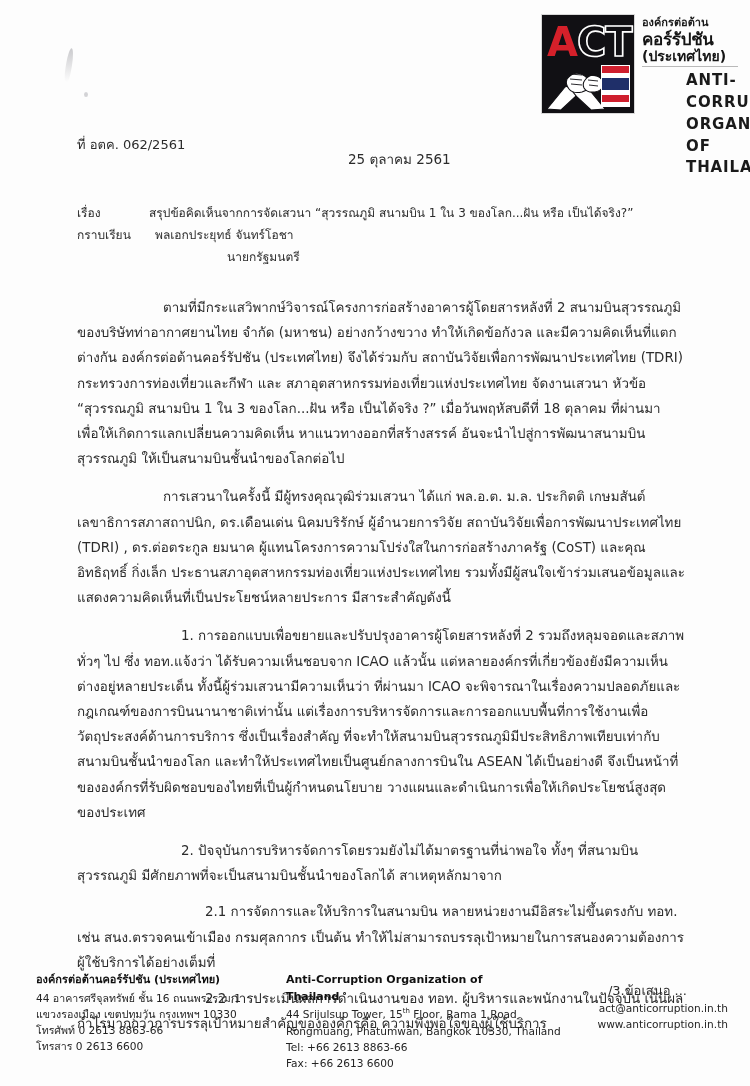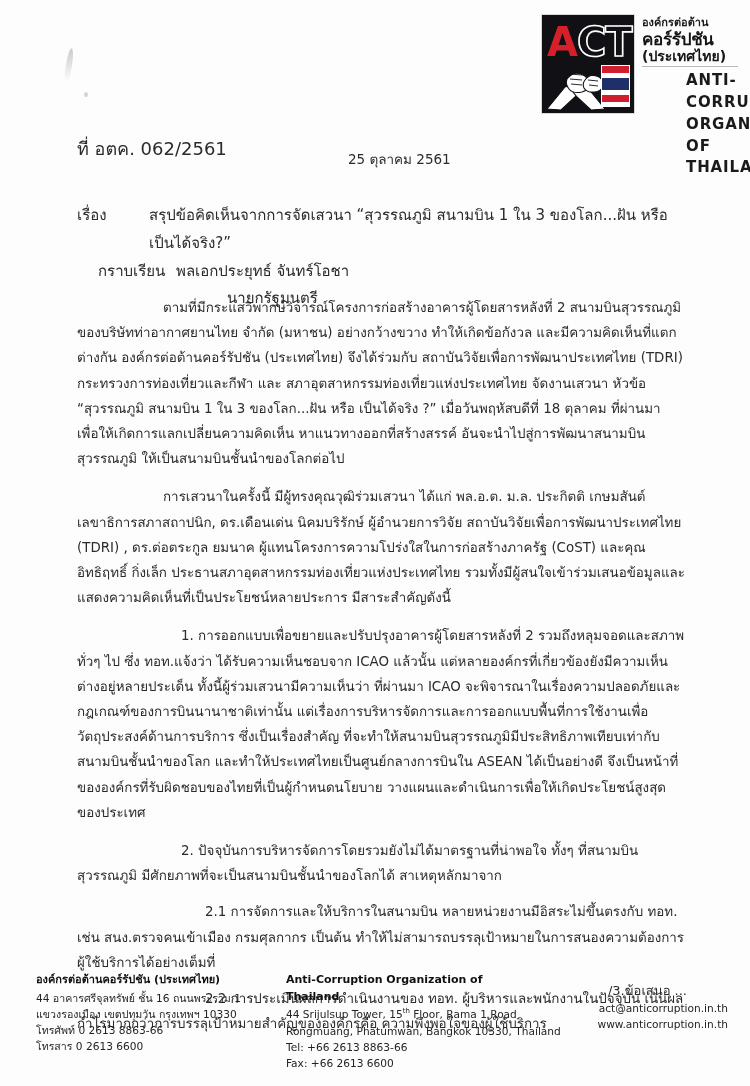--- a/index.html
+++ b/index.html
@@ -138,45 +138,45 @@
     letter-spacing: 0.9px;
     line-height: 1.45;
     margin-left: 44px;
   }
 
   
   .doc-ref {
     position: absolute;
     left: 77px;
     top: 134px;
-    font-size: 18px;
+    font-size: 13px;
   }
   .doc-date {
     position: absolute;
     left: 348px;
     top: 148px;
     font-size: 13.5px;
   }
 
   .field-block {
     position: absolute;
     left: 77px;
     top: 202px;
     width: 610px;
-    font-size: 15px;
+    font-size: 12px;
   }
   .field-row {
     display: flex;
     line-height: 1.85;
   }
   .field-label {
     width: 72px;
     flex: none;
   }
-  .field-label.wide { width: 78px; margin-left: 21px; }
+  .field-label.wide { width: 78px; }
   .field-value { flex: 1; }
   .field-sub {
     padding-left: 150px;
     line-height: 1.85;
   }
 
   .body-block {
     position: absolute;
     left: 77px;
     top: 295px;

